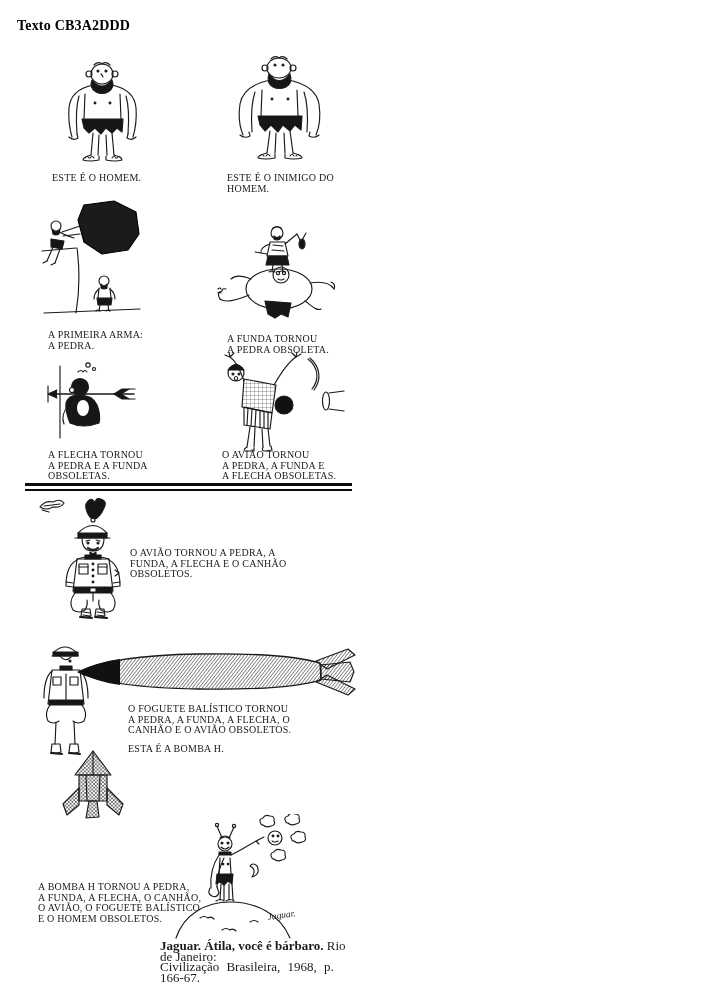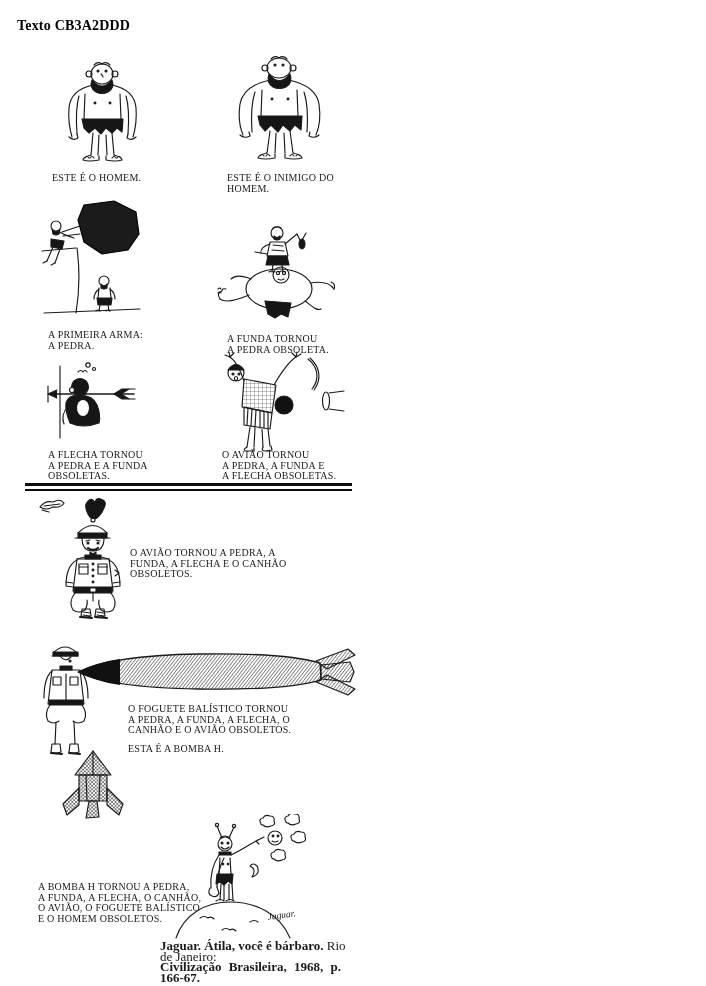--- a/index.html
+++ b/index.html
@@ -8,21 +8,21 @@
   .title{position:absolute;left:5px;top:6px;font-size:14px;font-weight:bold;
          letter-spacing:.2px;margin:12px;color:#000;}
   .cap{position:absolute;font-size:10px;line-height:10.6px;letter-spacing:.25px;
        white-space:pre-line;color:#1a1a1a;}
   .divider{position:absolute;left:25px;top:483px;width:327px;height:3px;
            border-top:3px solid #0d0d0d;border-bottom:2px solid #0d0d0d;}
   .art{position:absolute;}
   .citation{position:absolute;left:160px;top:941px;width:192px;font-size:13px;
             line-height:10.5px;color:#1a1a1a;}
   .citation .b{font-weight:bold;}
-  .citation .l2{word-spacing:4px;font-weight:bold;}
+  .citation .l2{word-spacing:4px;}
 </style>
 </head>
 <body>
 
 <div class="page">
 
   <h1 class="title">Texto CB3A2DDD</h1>
 
   <svg class="art" style="left:55px;top:58px" width="95" height="112" viewBox="0 0 95 112">
     <g fill="none" stroke="#1a1a1a" stroke-width="1.15" stroke-linecap="round" stroke-linejoin="round">

